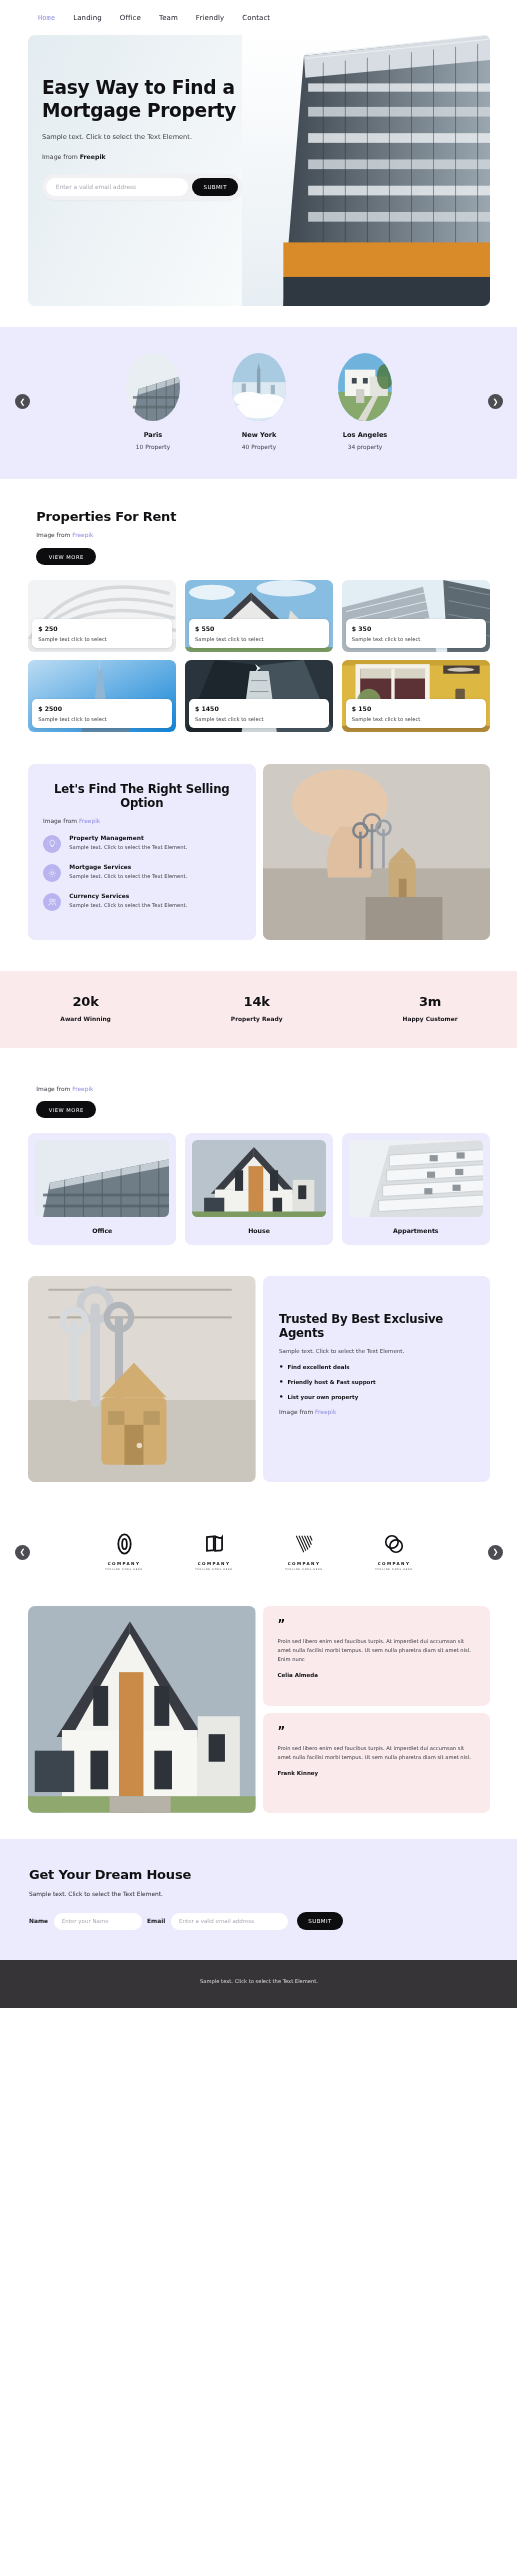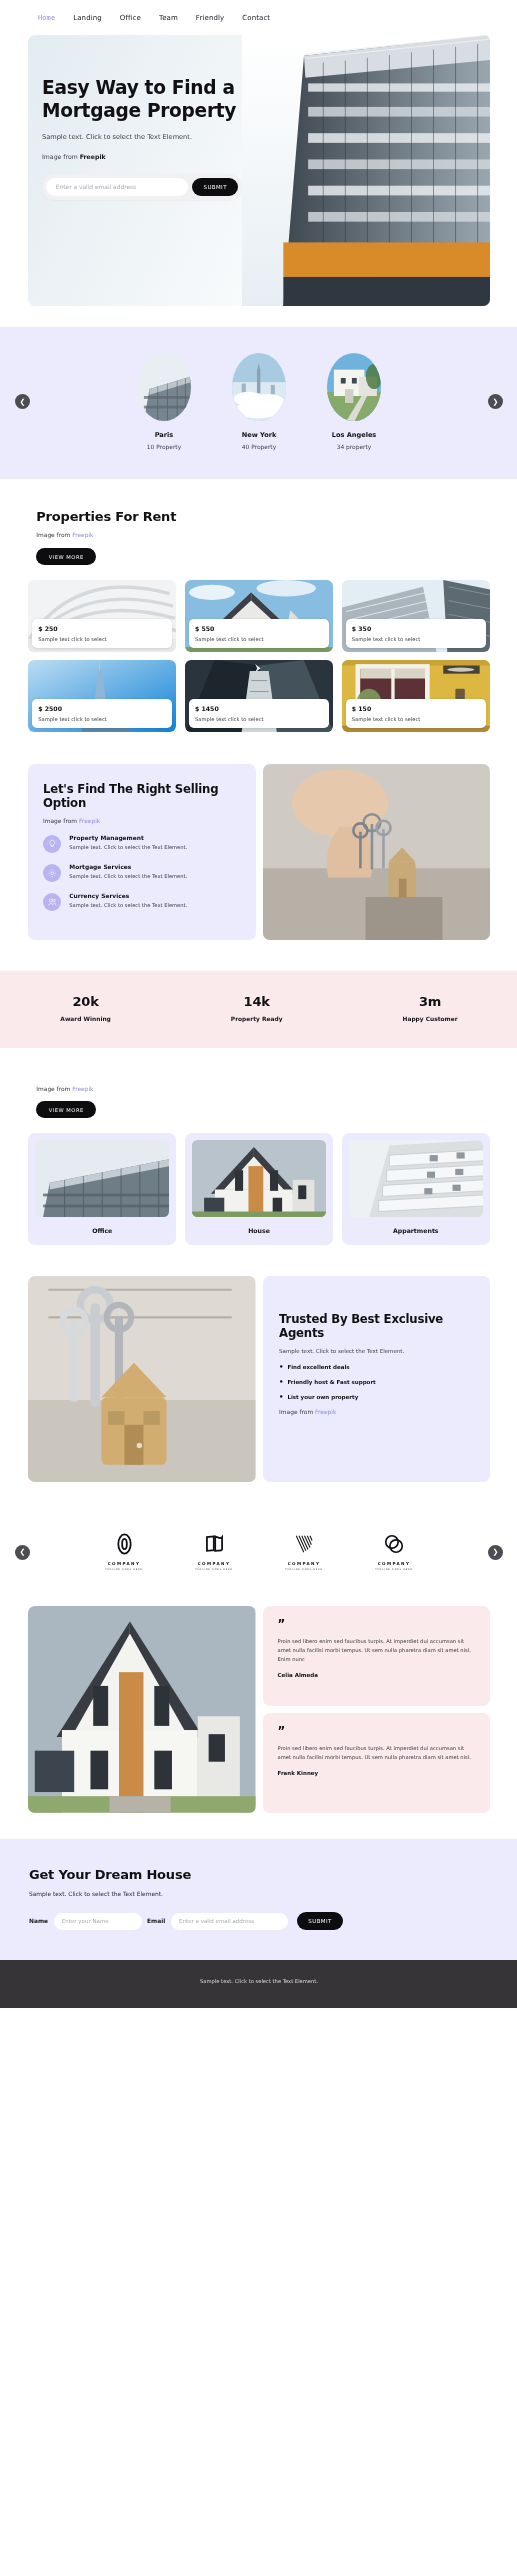--- a/index.html
+++ b/index.html
@@ -107,21 +107,21 @@
 
   
   .cities {
     background: #ecebfd;
     padding: 26px 0 29px 0;
     position: relative;
   }
   .cities-inner {
     display: flex;
     justify-content: center;
-    gap: 18px;
+    gap: 29px;
     align-items: flex-start;
   }
   .city { width: 77px; text-align: center; }
   .city-oval {
     width: 54px; height: 68px;
     margin: 0 auto;
     border-radius: 50%;
     overflow: hidden;
     position: relative;
   }
@@ -212,21 +212,21 @@
     display: grid;
     grid-template-columns: 1fr 1fr;
     gap: 7px;
     padding-bottom: 7px;
   }
   .selling-card {
     background: #ecebfd;
     border-radius: 7px;
     padding: 18px 15px 19.3px 15px;
   }
-  .selling-card h2 { font-size: 11.7px; }
+  .selling-card h2 { font-size: 11.7px; text-align: center; }
   .feat {
     margin-top: 11px;
     display: flex;
     gap: 8.3px;
     align-items: flex-start;
   }
   .feat-icon {
     flex: 0 0 auto;
     width: 18px; height: 18px;
     border-radius: 50%;

